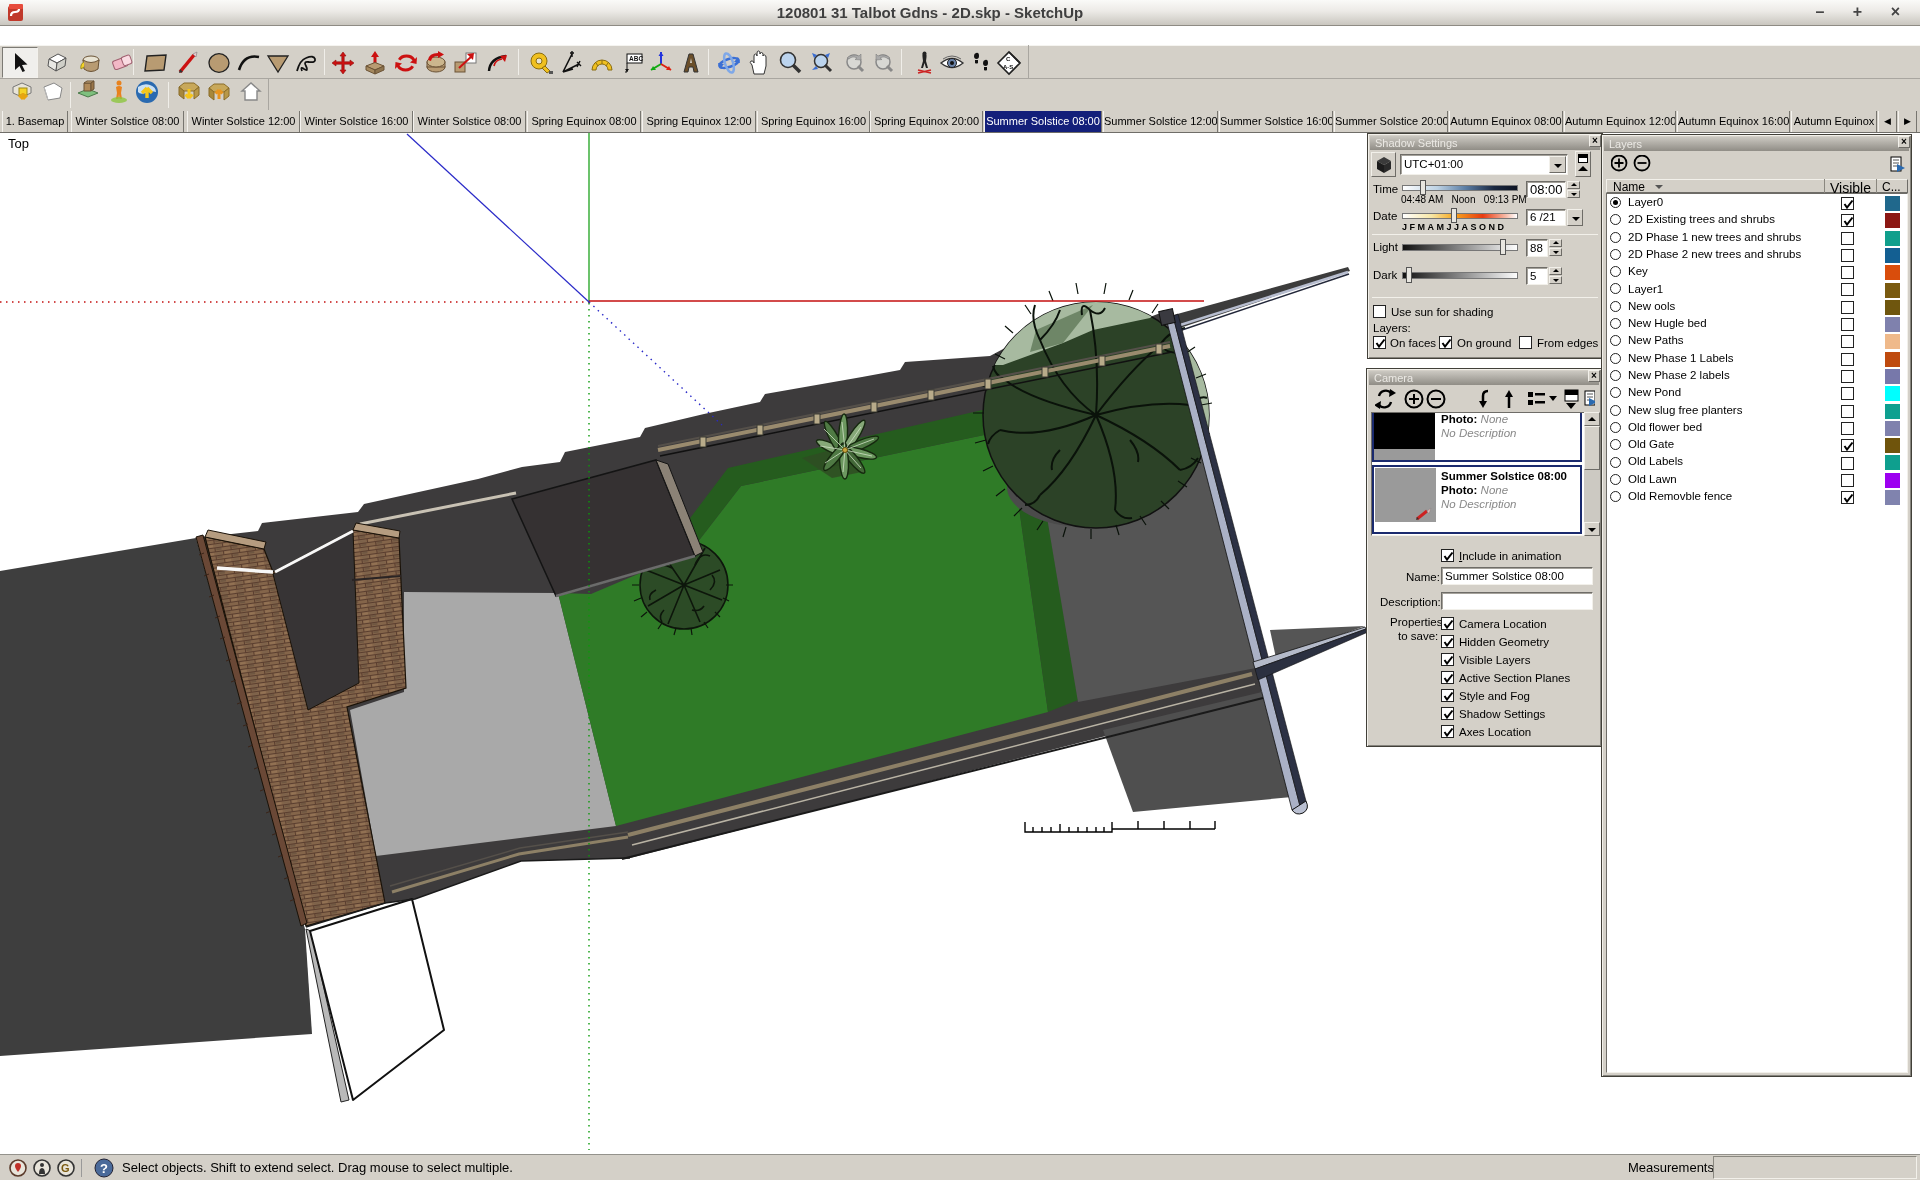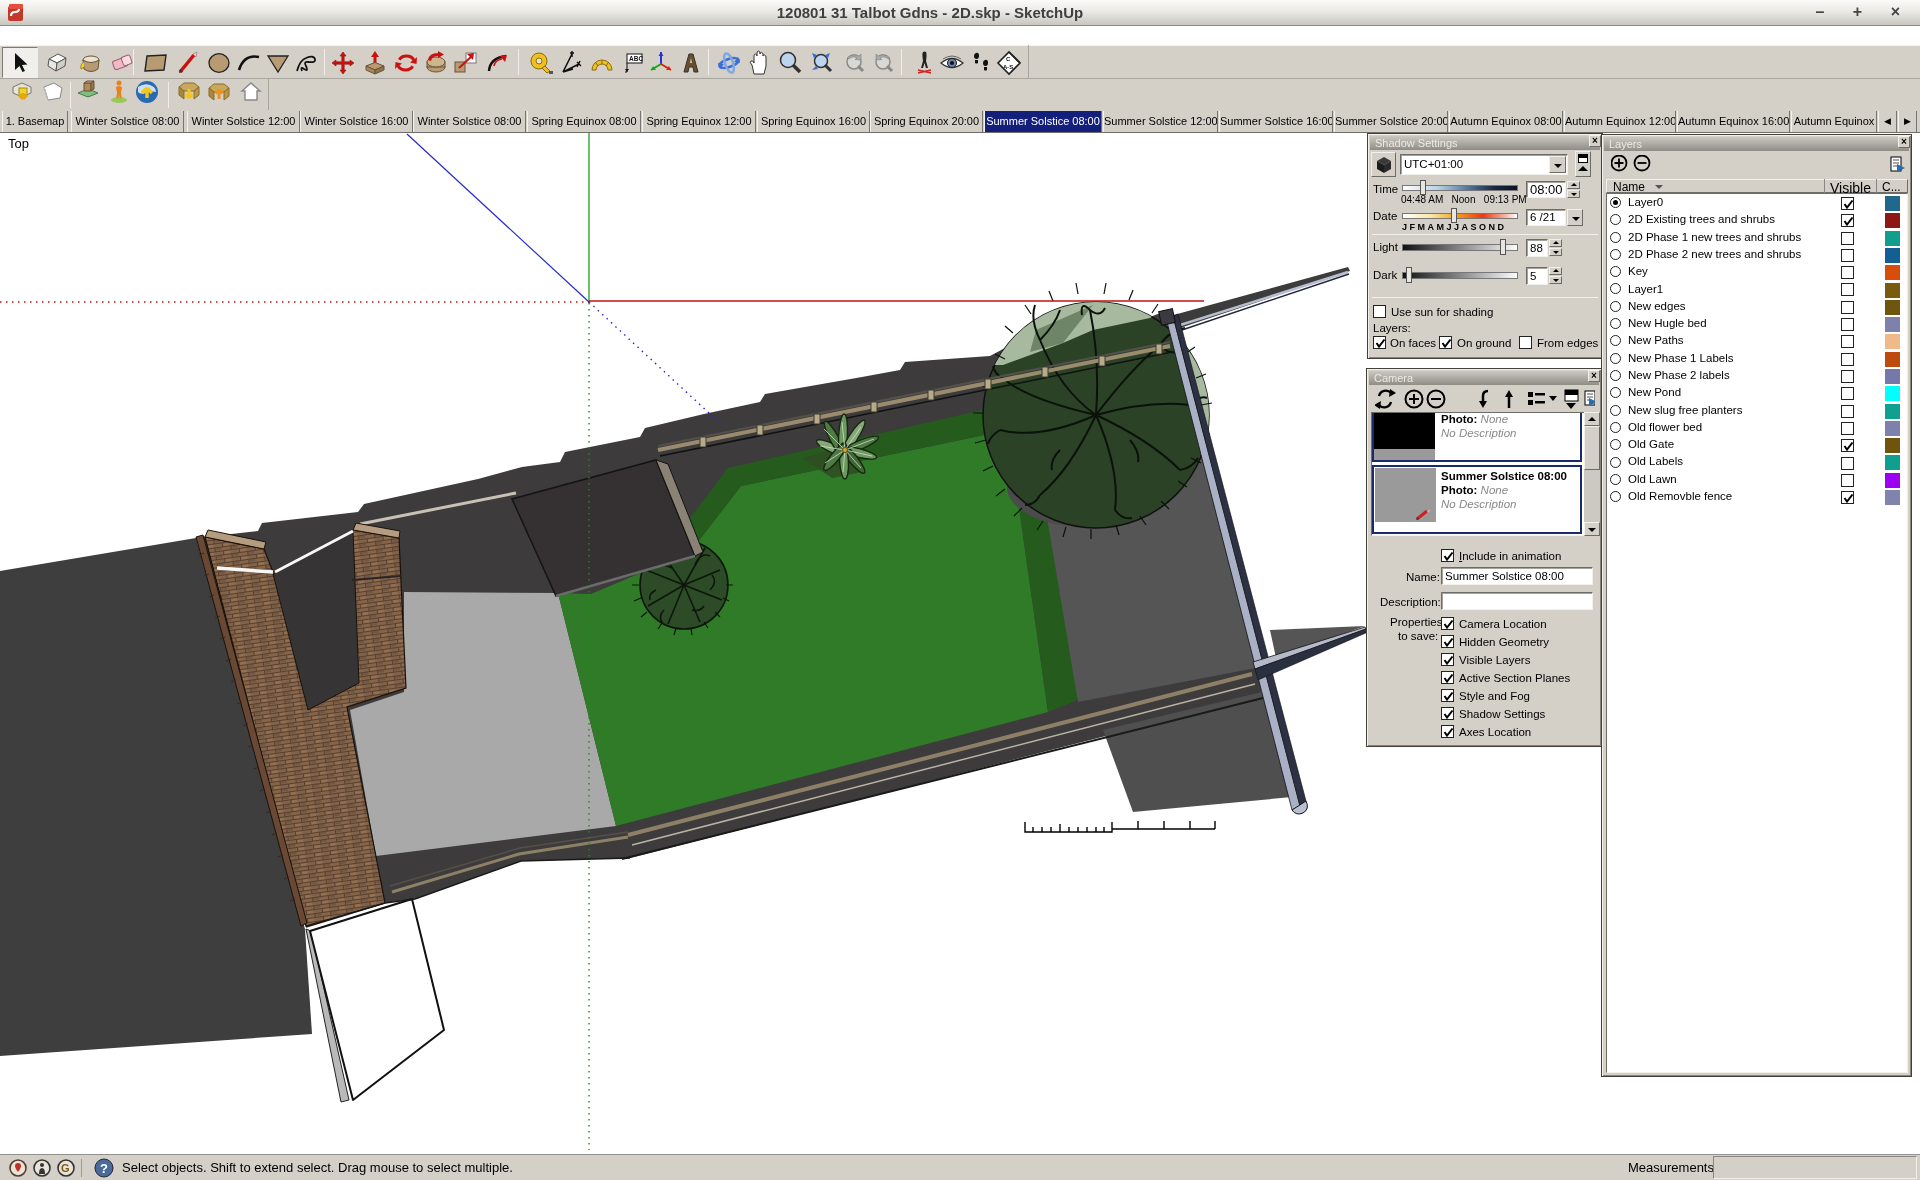--- a/index.html
+++ b/index.html
@@ -653,21 +653,21 @@
 <div class="sw" style="left:283px;top:113px;background:#135f92"></div>
 <div class="radio" style="left:8px;top:131px"></div>
 <div class="lbl" style="left:26px;top:130px">Key</div>
 <div class="cb" style="left:239px;top:131px"></div>
 <div class="sw" style="left:283px;top:130px;background:#d94d0c"></div>
 <div class="radio" style="left:8px;top:148px"></div>
 <div class="lbl" style="left:26px;top:148px">Layer1</div>
 <div class="cb" style="left:239px;top:148px"></div>
 <div class="sw" style="left:283px;top:148px;background:#7a5a0f"></div>
 <div class="radio" style="left:8px;top:166px"></div>
-<div class="lbl" style="left:26px;top:165px">New edges</div>
+<div class="lbl" style="left:26px;top:165px">New ools</div>
 <div class="cb" style="left:239px;top:166px"></div>
 <div class="sw" style="left:283px;top:165px;background:#6f560e"></div>
 <div class="radio" style="left:8px;top:183px"></div>
 <div class="lbl" style="left:26px;top:182px">New Hugle bed</div>
 <div class="cb" style="left:239px;top:183px"></div>
 <div class="sw" style="left:283px;top:182px;background:#7f81ad"></div>
 <div class="radio" style="left:8px;top:200px"></div>
 <div class="lbl" style="left:26px;top:199px">New Paths</div>
 <div class="cb" style="left:239px;top:200px"></div>
 <div class="sw" style="left:283px;top:199px;background:#efb98a"></div>

